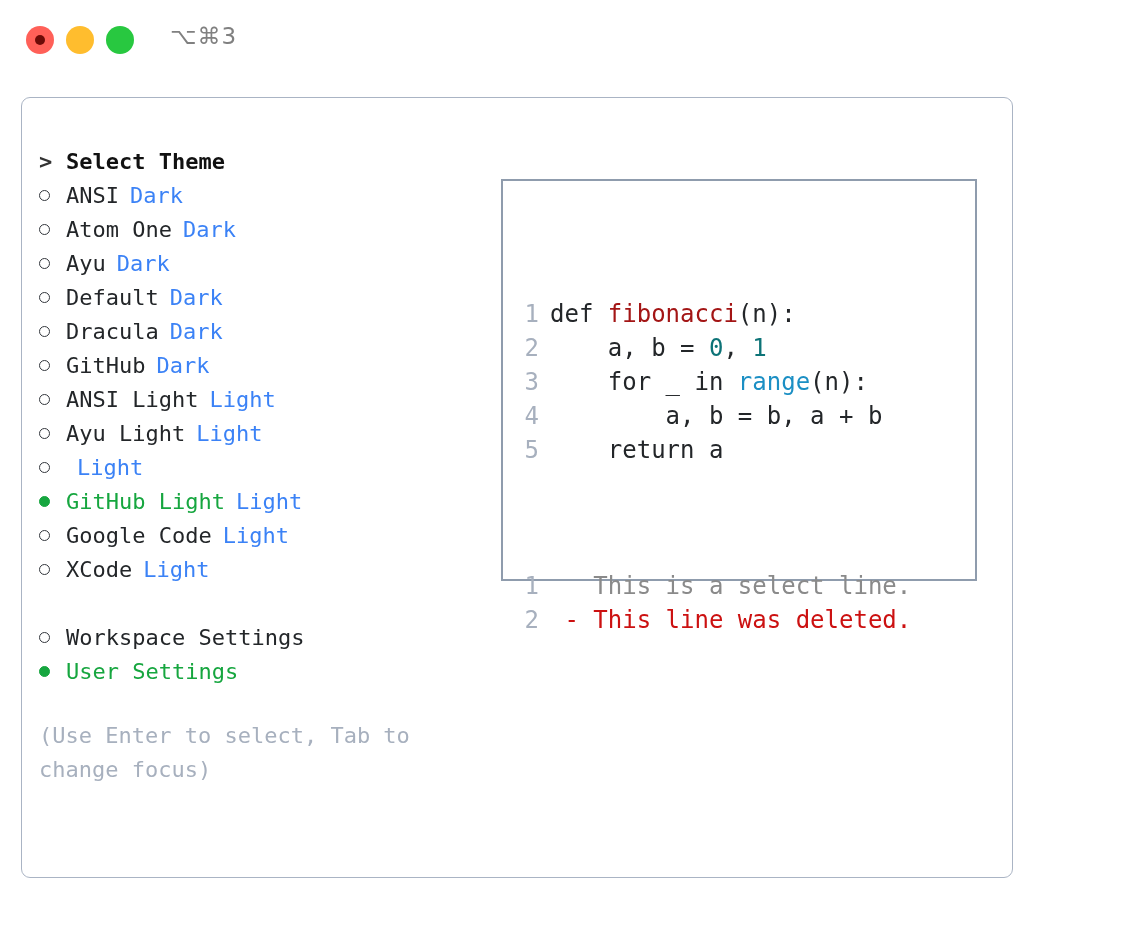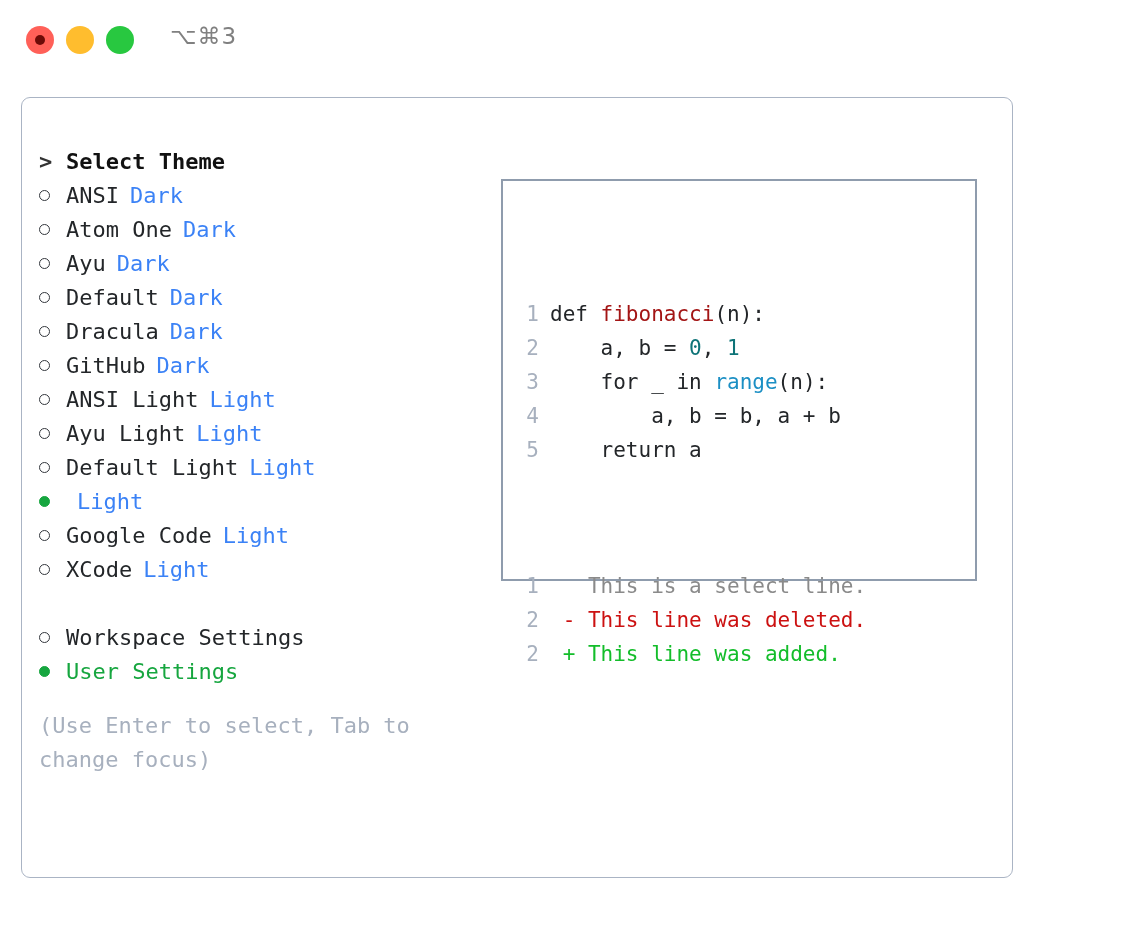--- a/index.html
+++ b/index.html
@@ -146,21 +146,21 @@
 
   .section-head {
     font-size: 22px;
     line-height: 34px;
     color: #232629;
     padding-left: 27px;
     white-space: pre;
   }
 
   .hint {
-    margin-top: 20px;
+    margin-top: 30px;
     font-size: 22px;
     line-height: 34px;
     color: #a7b0be;
     width: 410px;
     white-space: normal;
   }
 
   
   .right-col {
     position: absolute;
@@ -181,21 +181,21 @@
     height: 402px;
     border: 2px solid #8f9cad;
     box-sizing: border-box;
     background: #ffffff;
     position: relative;
   }
   .code {
     position: absolute;
     left: 18px;
     top: 48px;
-    font-size: 21px;
+    font-size: 24px;
     line-height: 34px;
     white-space: pre;
   }
   .code-line { white-space: pre; }
   .ln {
     color: #a7b0be;
     display: inline-block;
     width: 18px;
     text-align: right;
     margin-right: 11px;
@@ -236,42 +236,42 @@
 
         <div id="theme-list">
             <div class="row"><span class="bullet"></span><span class="label">ANSI</span><span class="variant">Dark</span></div>
             <div class="row"><span class="bullet"></span><span class="label">Atom One</span><span class="variant">Dark</span></div>
             <div class="row"><span class="bullet"></span><span class="label">Ayu</span><span class="variant">Dark</span></div>
             <div class="row"><span class="bullet"></span><span class="label">Default</span><span class="variant">Dark</span></div>
             <div class="row"><span class="bullet"></span><span class="label">Dracula</span><span class="variant">Dark</span></div>
             <div class="row"><span class="bullet"></span><span class="label">GitHub</span><span class="variant">Dark</span></div>
             <div class="row"><span class="bullet"></span><span class="label">ANSI Light</span><span class="variant">Light</span></div>
             <div class="row"><span class="bullet"></span><span class="label">Ayu Light</span><span class="variant">Light</span></div>
-            <div class="row"><span class="bullet"></span><span class="label">Default Light</span><span class="variant">Light</span></div>
-            <div class="row"><span class="bullet filled"></span><span class="variant">Light</span></div>
+            <div class="row"><span class="bullet"></span><span class="variant">Light</span></div>
+            <div class="row"><span class="bullet filled"></span><span class="label selected">GitHub Light</span><span class="variant">Light</span></div>
             <div class="row"><span class="bullet"></span><span class="label">Google Code</span><span class="variant">Light</span></div>
             <div class="row"><span class="bullet"></span><span class="label">XCode</span><span class="variant">Light</span></div>
           </div>
 
         <div class="section-gap"></div>
 
 
         <div id="apply-list">
             <div class="row"><span class="bullet"></span><span class="label">Workspace Settings</span></div>
             <div class="row"><span class="bullet filled"></span><span class="label selected">User Settings</span></div>
           </div>
 
         <div class="hint">(Use Enter to select, Tab to change focus)</div>
       </div>
 
       <div class="right-col">
 
         <div class="preview-box">
           <div class="code">
             <div id="code-lines"><div class="code-line"><span class="ln">1</span><span class="tok-plain">def </span><span class="tok-fn">fibonacci</span><span class="tok-plain">(n):</span></div><div class="code-line"><span class="ln">2</span><span class="tok-plain">    a, b = </span><span class="tok-num">0</span><span class="tok-plain">, </span><span class="tok-num">1</span></div><div class="code-line"><span class="ln">3</span><span class="tok-plain">    for _ in </span><span class="tok-call">range</span><span class="tok-plain">(n):</span></div><div class="code-line"><span class="ln">4</span><span class="tok-plain">        a, b = b, a + b</span></div><div class="code-line"><span class="ln">5</span><span class="tok-plain">    return a</span></div></div>
-            <div class="diff-block" id="diff-lines"><div class="code-line"><span class="ln">1</span><span class="diff-ctx">   This is a select line.</span></div><div class="code-line"><span class="ln">2</span><span class="diff-del"> - This line was deleted.</span></div><div class="code-line"><span class="ln">2</span><span class="diff-add"> + This line was added.</span></div></div>
+            <div class="diff-block" id="diff-lines"><div class="code-line"><span class="ln">1</span><span class="diff-ctx">   This is a select line.</span></div><div class="code-line"><span class="ln">2</span><span class="diff-del"> - This line was deleted.</span></div></div>
           </div>
         </div>
       </div>
 
     </div>
   </div>
 </div>
 
 </body></html>

